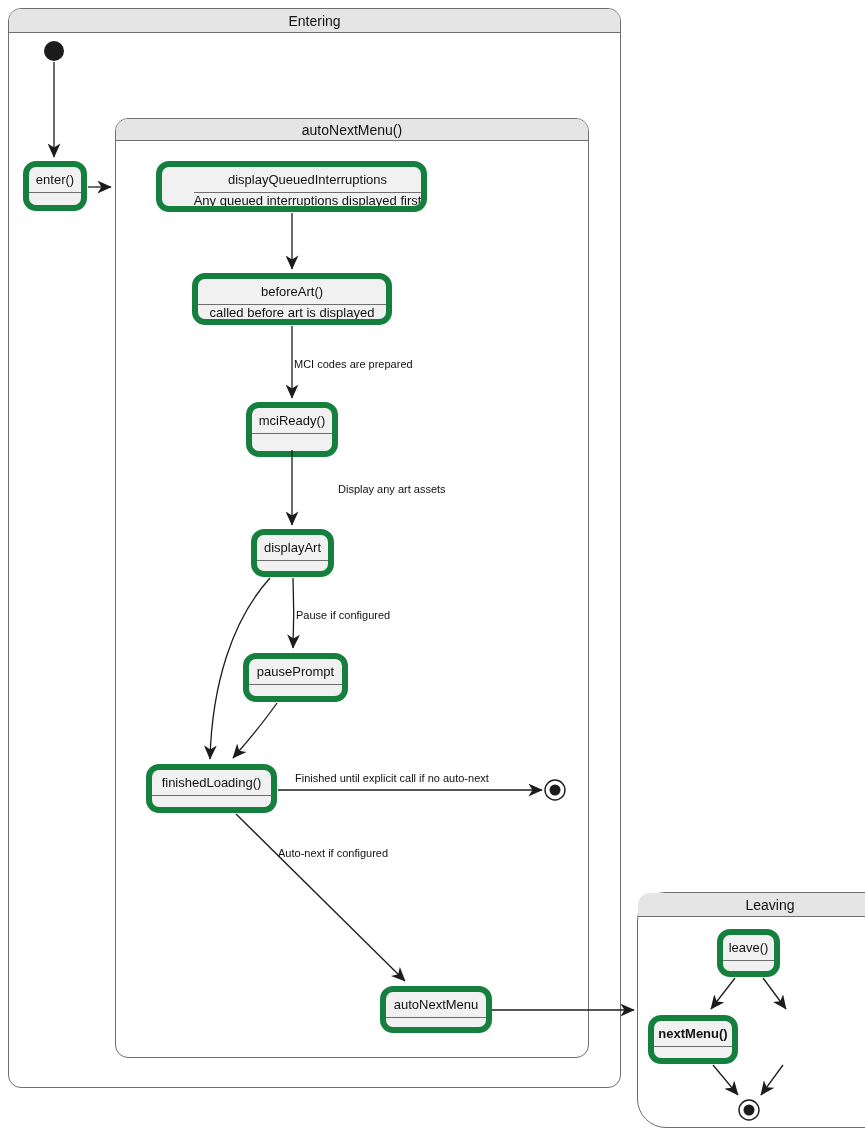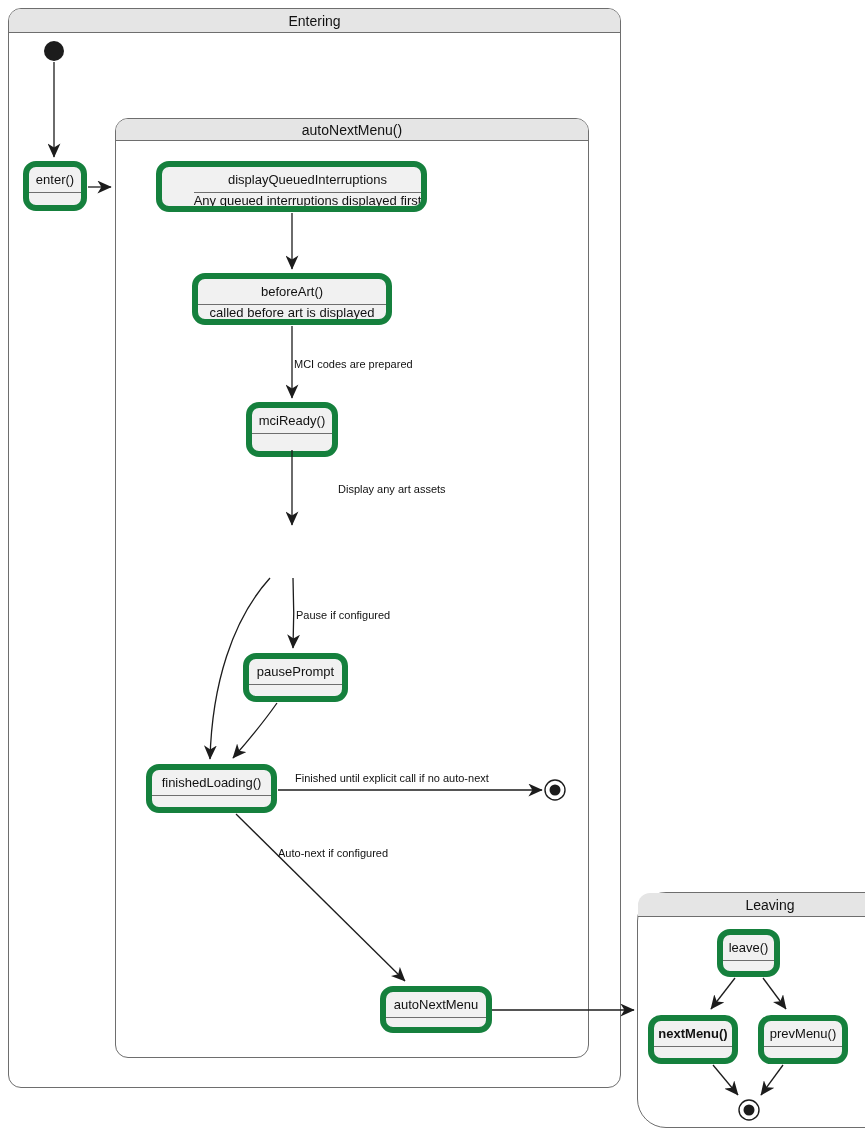--- a/index.html
+++ b/index.html
@@ -81,20 +81,24 @@
   <div class="state" style="left:192px;top:273px;width:200px;height:52px;">
     <div class="state-title">beforeArt()</div>
     <div class="state-body">called before art is displayed</div>
   </div>
 
   <div class="state" style="left:246px;top:402px;width:92px;height:55px;">
     <div class="state-title">mciReady()</div>
     <div class="state-body"></div>
   </div>
 
+  <div class="state" style="left:251px;top:529px;width:83px;height:48px;">
+    <div class="state-title">displayArt</div>
+    <div class="state-body"></div>
+  </div>
 
   <div class="state" style="left:243px;top:653px;width:105px;height:49px;">
     <div class="state-title">pausePrompt</div>
     <div class="state-body"></div>
   </div>
 
   <div class="state" style="left:146px;top:764px;width:131px;height:49px;">
     <div class="state-title">finishedLoading()</div>
     <div class="state-body"></div>
   </div>
@@ -107,24 +111,20 @@
   <div class="state" style="left:717px;top:929px;width:63px;height:48px;gap:24px;">
     <div class="state-title">leave()</div>
     <div class="state-body"></div>
   </div>
 
   <div class="state" style="left:648px;top:1015px;width:90px;height:49px;font-weight:bold;">
     <div class="state-title">nextMenu()</div>
     <div class="state-body"></div>
   </div>
 
-  <div class="state" style="left:758px;top:1015px;width:90px;height:49px;">
-    <div class="state-title">prevMenu()</div>
-    <div class="state-body"></div>
-  </div>
 
   <div class="edge-label" style="left:294px;top:356px;">MCI codes are prepared</div>
   <div class="edge-label" style="left:294px;top:481px;margin-left:44px;">Display any art assets</div>
   <div class="edge-label" style="left:296px;top:607px;">Pause if configured</div>
   <div class="edge-label" style="left:295px;top:770px;text-align:center;">Finished until explicit call if no auto-next</div>
   <div class="edge-label" style="left:278px;top:845px;">Auto-next if configured</div>
 
   <svg class="edges" width="865" height="1136" viewBox="0 0 865 1136" xmlns="http://www.w3.org/2000/svg">
     <defs>
       <marker id="arrow" viewBox="0 0 10 9" refX="9.5" refY="4.5" markerWidth="11" markerHeight="10" orient="auto">

